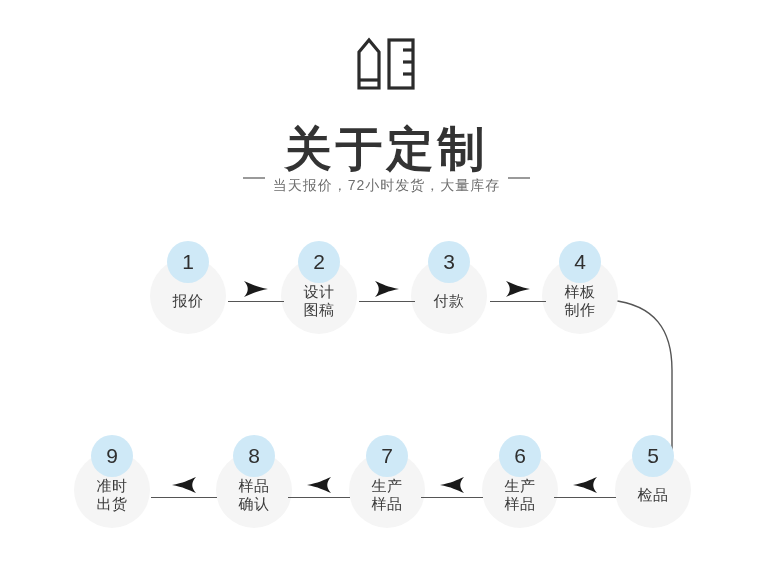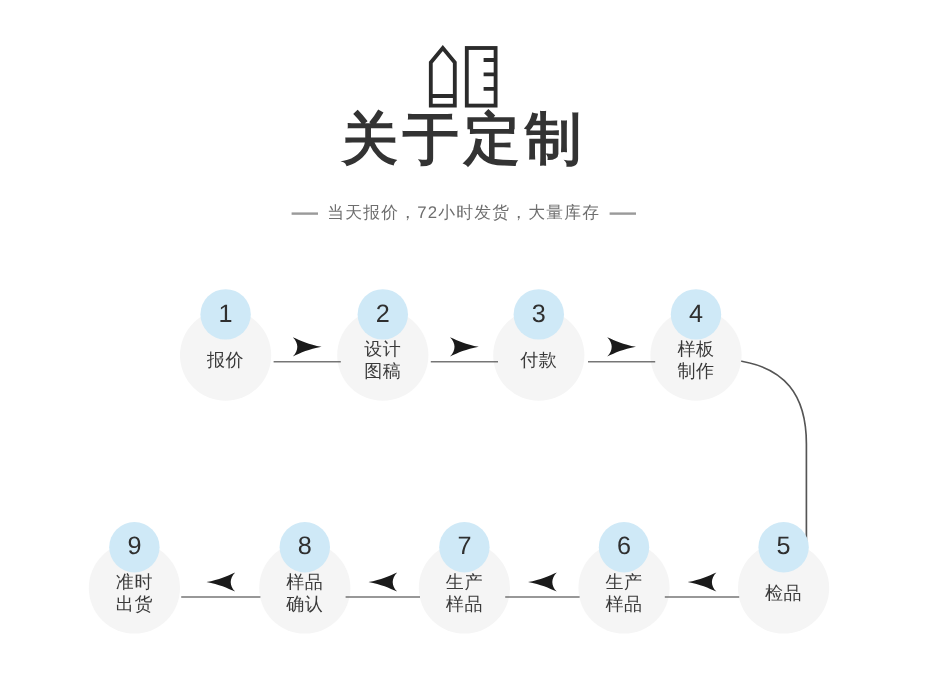--- a/index.html
+++ b/index.html
@@ -11,26 +11,26 @@
     position:relative;
   }
   #page{position:relative;width:773px;height:573px;}
 
   
   .hdr{position:absolute;left:0;top:0;width:773px;text-align:center;}
   .hdr-icon{margin:0 auto;padding-top:36px;height:56px;display:block;}
   .hdr-title{
     font-size:47px;font-weight:bold;color:#333333;
     letter-spacing:4px;line-height:1;
-    margin-top:0;
+    margin-top:33px;
   }
   .hdr-sub{
-    margin-top:30px;
+    margin-top:5px;
     font-size:14px;color:#6e6e6e;letter-spacing:1px;
-    display:flex;align-items:center;justify-content:center;gap:8px;
+    display:flex;justify-content:center;gap:8px;
   }
   .dash{display:inline-block;width:22px;height:1.5px;background:#9a9a9a;}
 
   
   .flow{position:absolute;left:0;top:0;width:773px;height:573px;}
 
   .node{
     position:absolute;width:76px;height:76px;
     border-radius:50%;
     background:#f5f5f5;

